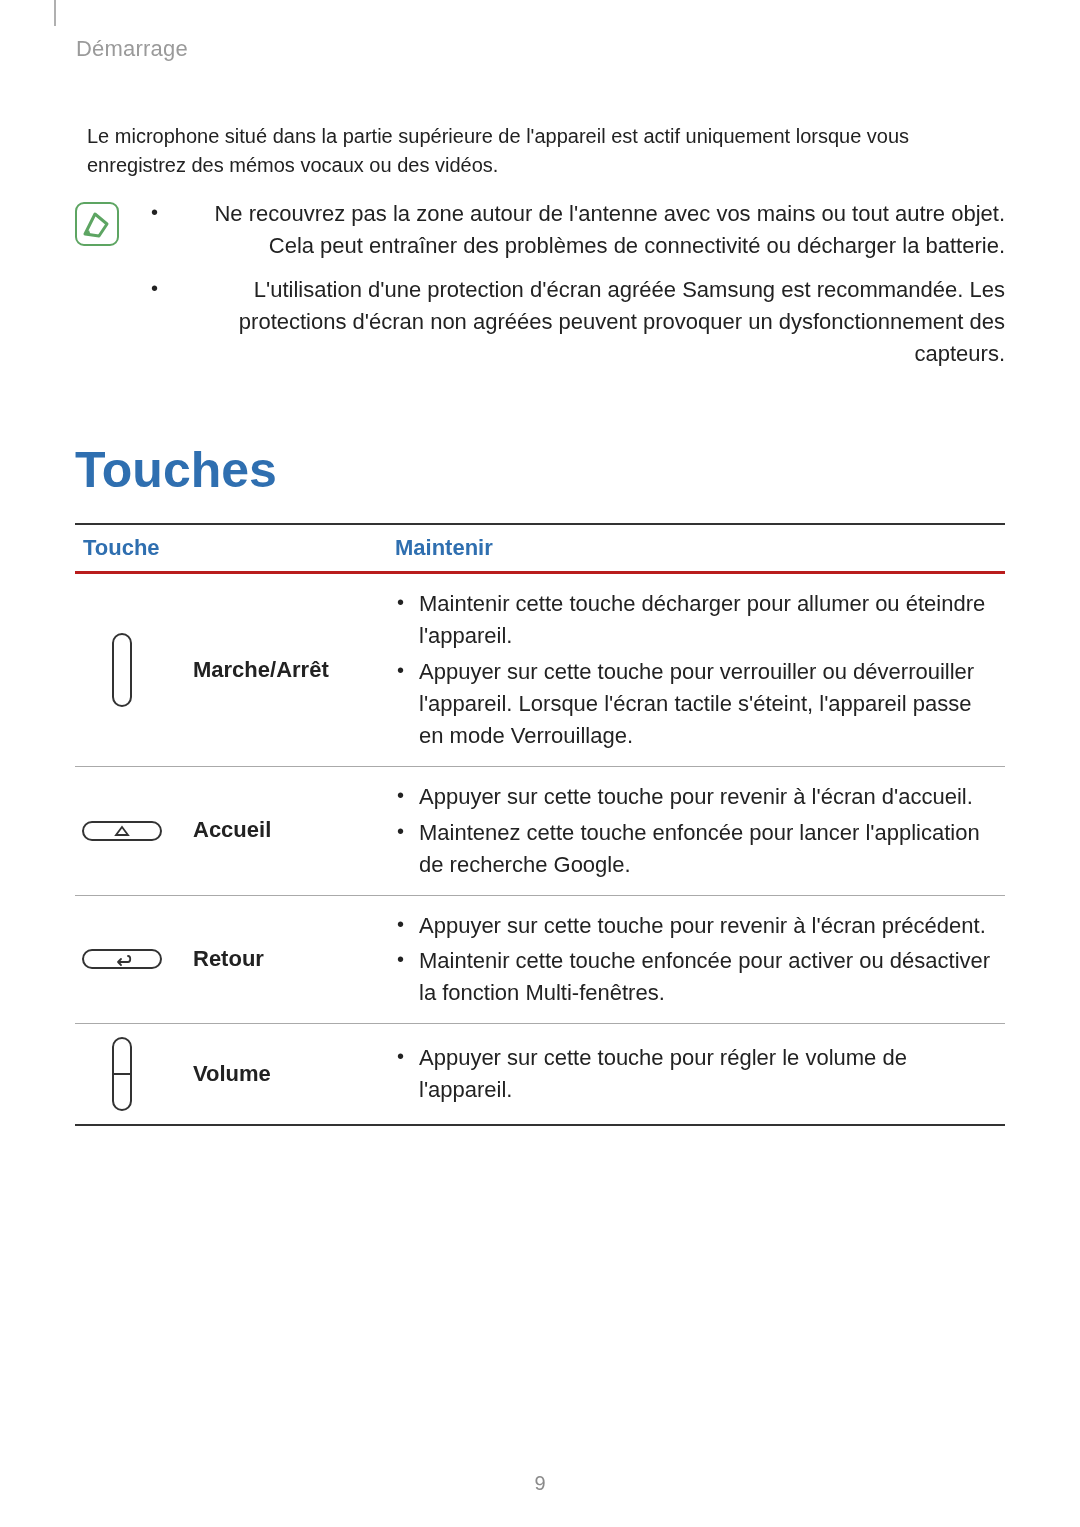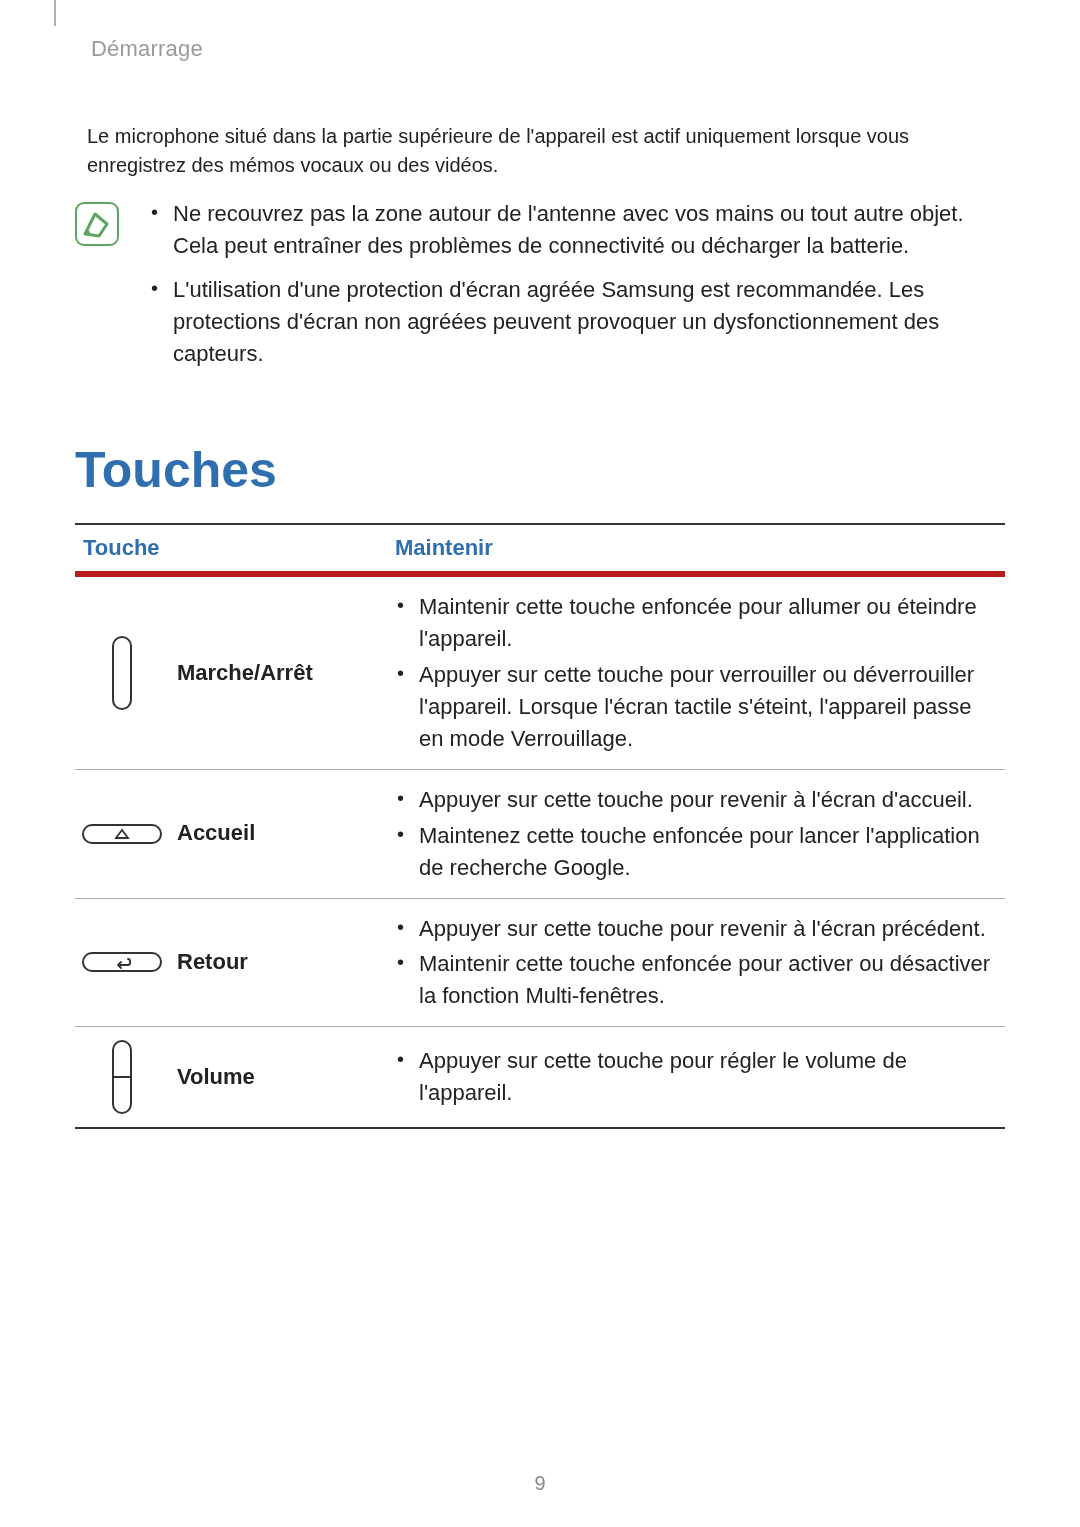--- a/index.html
+++ b/index.html
@@ -19,34 +19,35 @@
   }
   .page-top-tab {
     position: absolute;
     top: 0; left: 54px;
     width: 2px; height: 26px;
     background: #b0b0b0;
   }
   .breadcrumb {
     font-size: 22px;
     color: #9a9a9a;
-    margin-left: 16px;
+    margin-left: 1px;
     margin-bottom: 60px;
     letter-spacing: .2px;
   }
   .body-text {
     font-size: 20px;
     line-height: 1.45;
     color: #222;
     margin: 0 0 18px 12px;
   }
   .note-row {
     display: flex;
     gap: 28px;
     margin-bottom: 60px;
+    text-align: right;
   }
   .note-icon {
     width: 44px; height: 44px;
     flex: 0 0 44px;
     margin-top: 4px;
   }
   .note-icon svg { width: 44px; height: 44px; display:block; }
   .note-list {
     flex: 1;
     list-style: none;
@@ -78,37 +79,37 @@
     border-collapse: collapse;
     font-size: 22px;
     color: #222;
   }
   table.keys th {
     text-align: left;
     font-weight: 700;
     color: #2f6fb0;
     padding: 10px 0 10px 8px;
     border-top: 2px solid #333;
-    border-bottom: 6px solid #b91c1c;
+    border-bottom: 3px solid #b91c1c;
   }
   table.keys tr.row > td {
     border-bottom: 1px solid #aaa;
     vertical-align: middle;
     padding: 10px 6px;
   }
   table.keys tr.row:last-child > td {
     border-bottom: 2px solid #333;
   }
   .touche-cell {
     width: 300px;
   }
   .touche-inner {
     display: flex;
     align-items: center;
-    gap: 14px;
+    gap: 30px;
   }
   .touche-icon {
     width: 82px;
     display:flex;
     align-items:center;
     justify-content:center;
   }
   .touche-label {
     font-weight: 700;
     color: #222;
@@ -184,21 +185,21 @@
             <div class="touche-icon">
               <svg width="30" height="80" viewBox="0 0 30 80">
                 <rect x="6" y="4" width="18" height="72" rx="9" ry="9" fill="#fff" stroke="#333" stroke-width="2"></rect>
               </svg>
             </div>
             <div class="touche-label">Marche/Arrêt</div>
           </div>
         </td>
         <td>
           <ul class="fn-list">
-            <li>Maintenir cette touche enfoncée pour allumer ou éteindre l'appareil.</li>
+            <li>Maintenir cette touche décharger pour allumer ou éteindre l'appareil.</li>
             <li>Appuyer sur cette touche pour verrouiller ou déverrouiller l'appareil. Lorsque l'écran tactile s'éteint, l'appareil passe en mode Verrouillage.</li>
           </ul>
         </td>
       </tr>
 
 
       <tr class="row">
         <td class="touche-cell">
           <div class="touche-inner">
             <div class="touche-icon">

